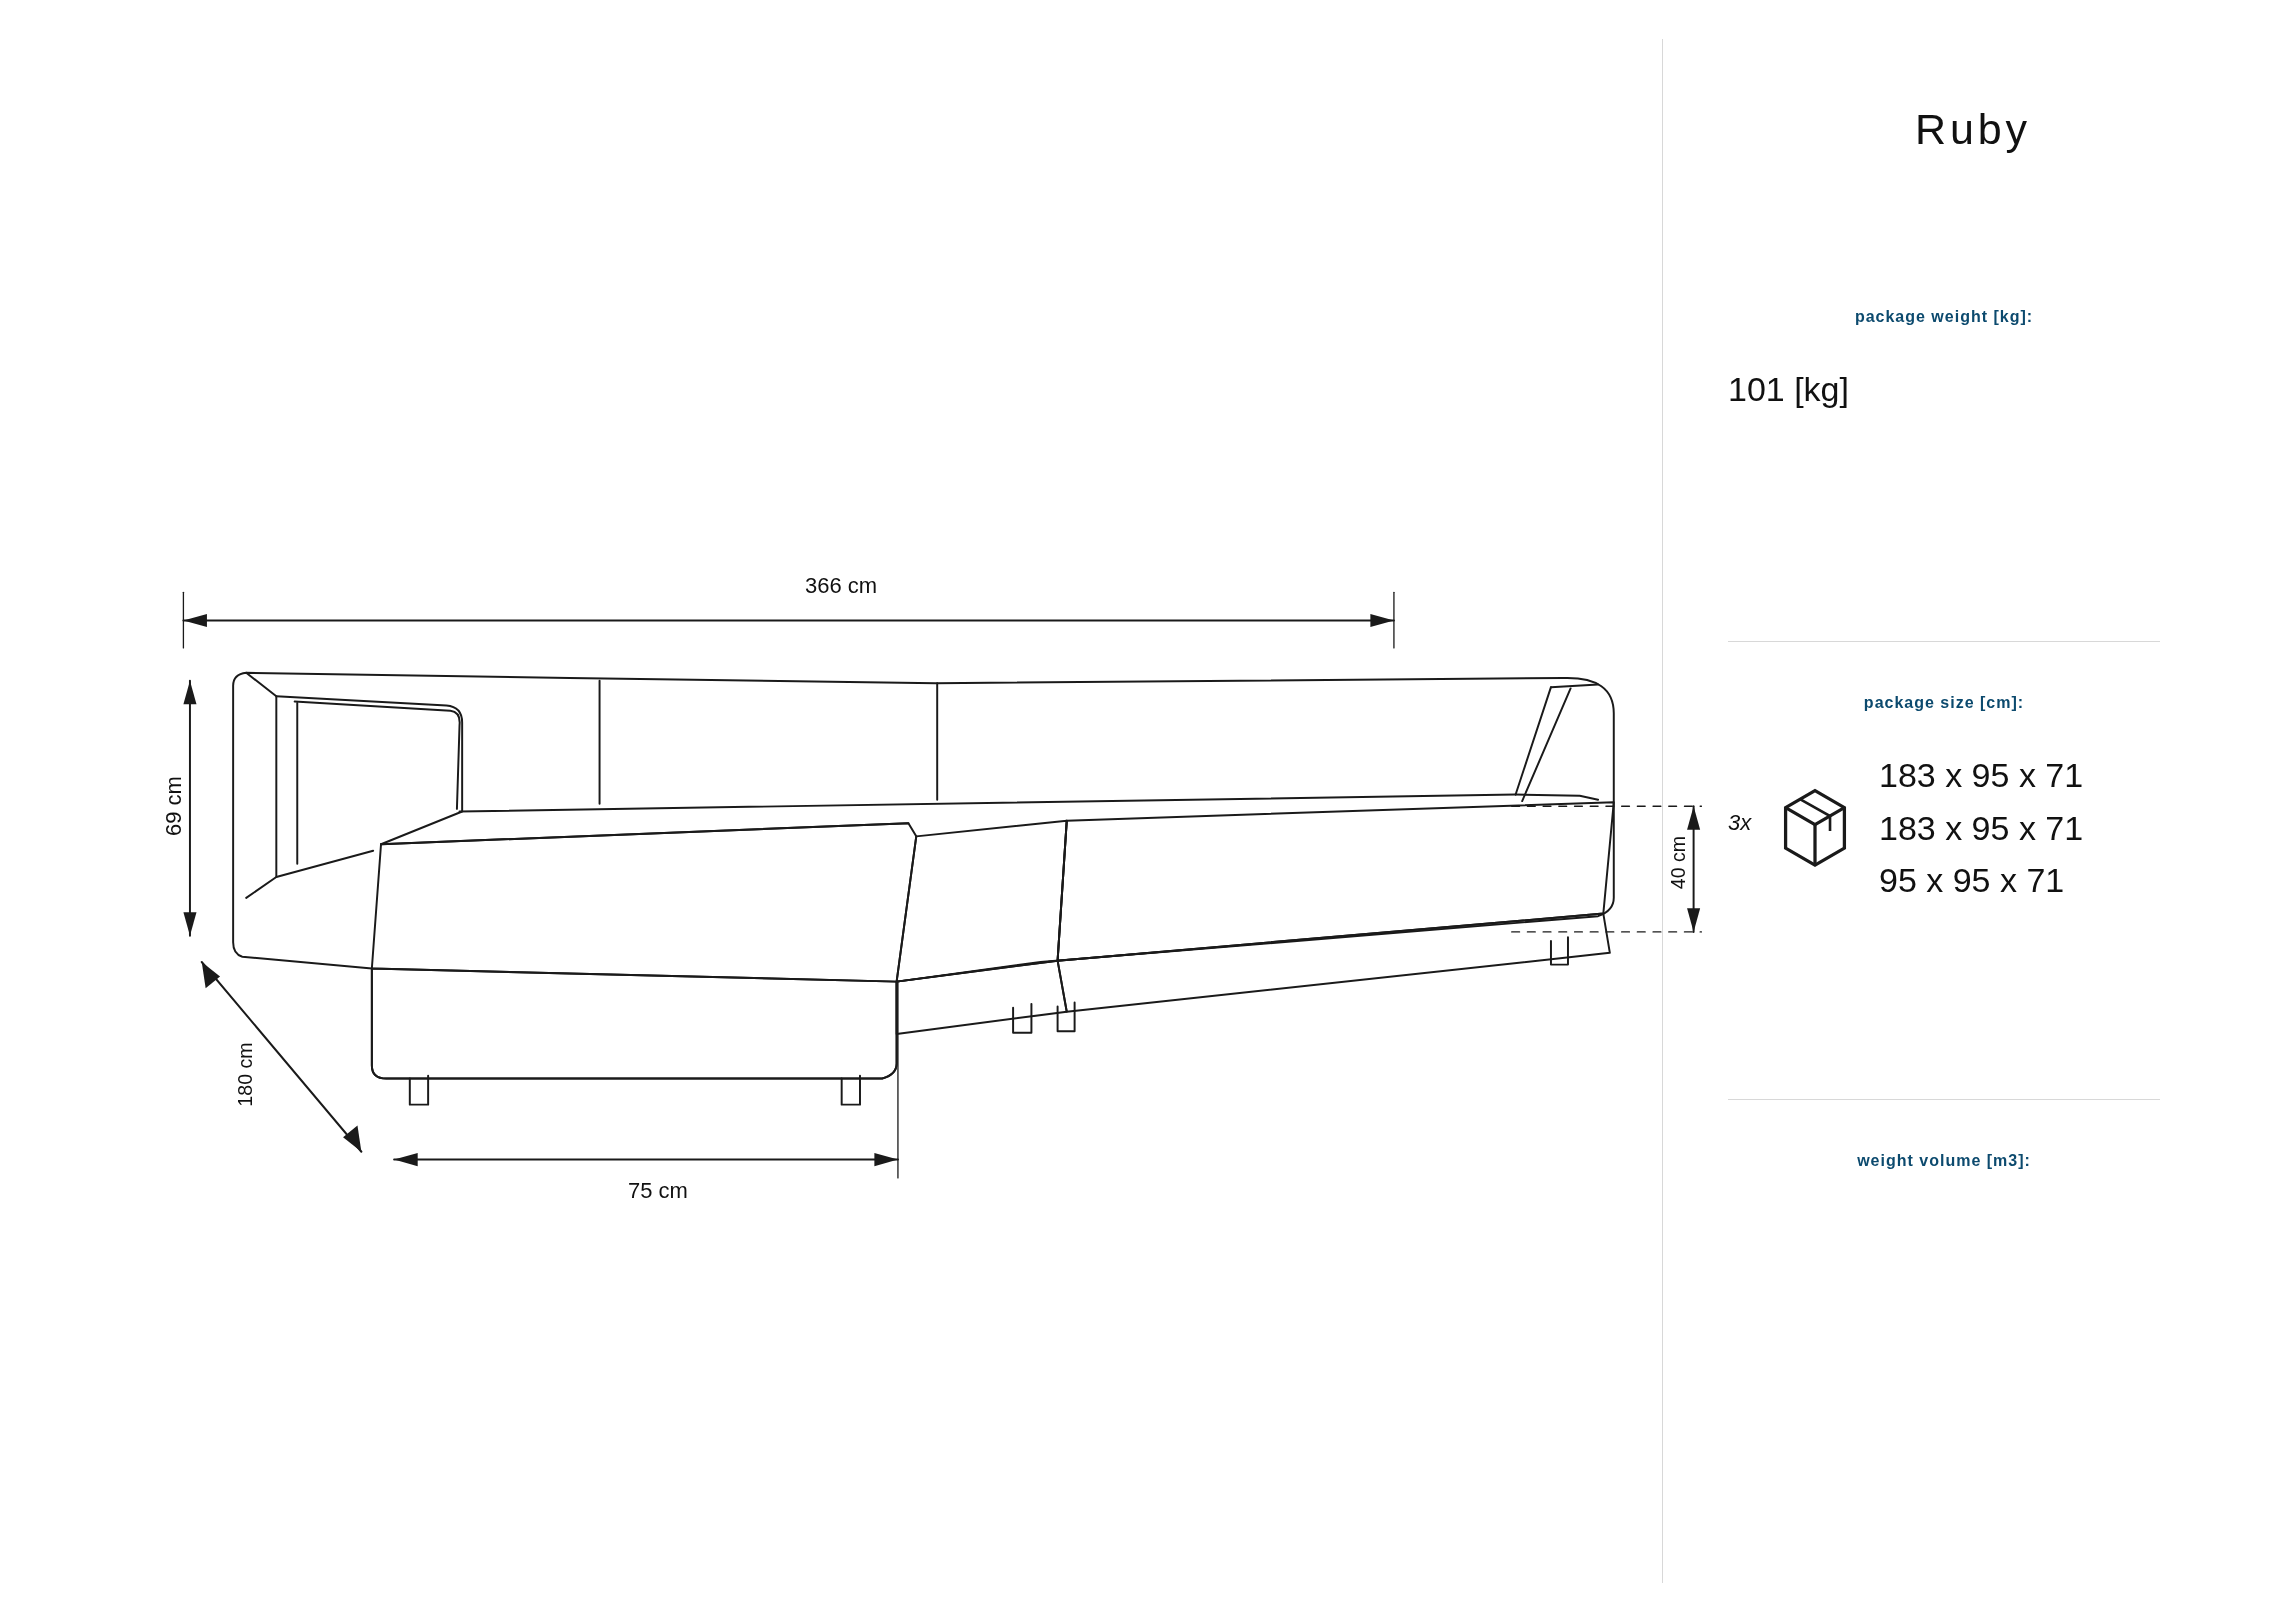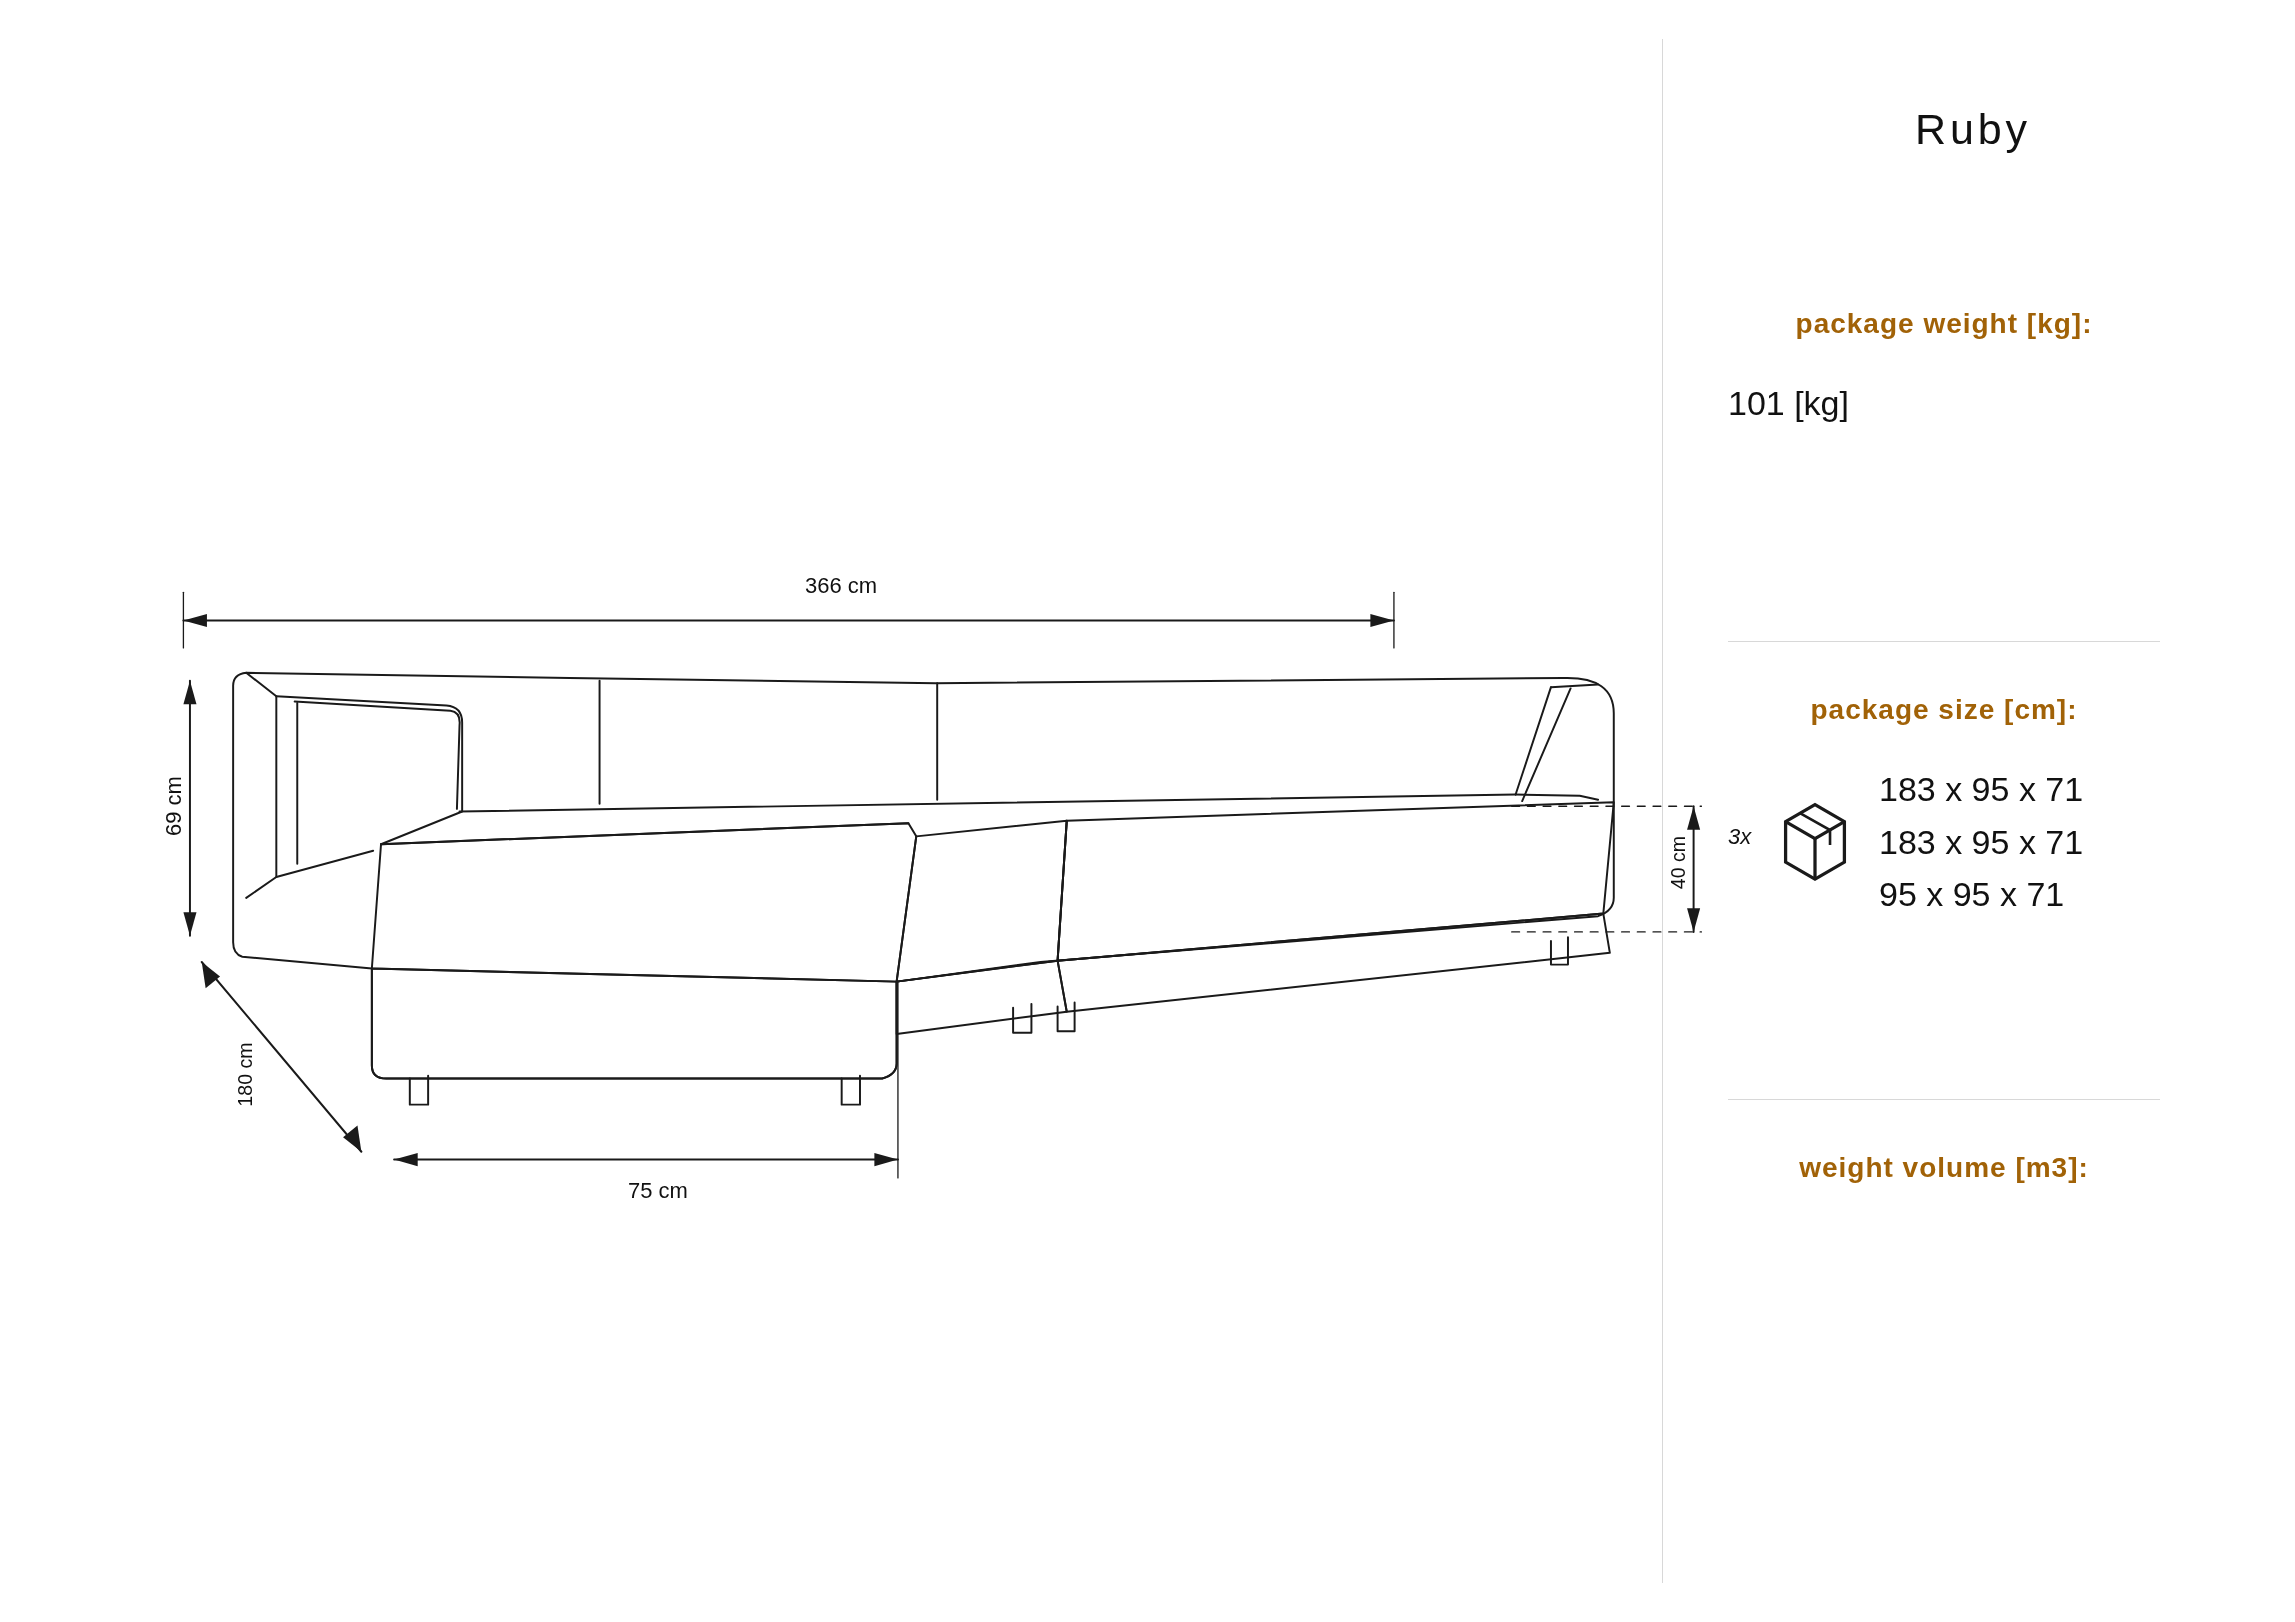--- a/index.html
+++ b/index.html
@@ -41,25 +41,25 @@
     white-space: nowrap;
     margin-left: 36px;
   }
 
   .spec-block {
     position: absolute;
     left: 1728px;
     width: 432px;
   }
   .spec-heading {
-    font-size: 28px;
+    font-size: 16px;
     font-weight: 700;
     letter-spacing: 1px;
     text-align: center;
-    color: #a16207;
+    color: #0c4a6e;
     white-space: nowrap;
   }
   .spec-body {
     display: flex;
     align-items: center;
     margin-top: 37px;
   }
   .spec-icon {
     width: 151px;
     display: flex;

